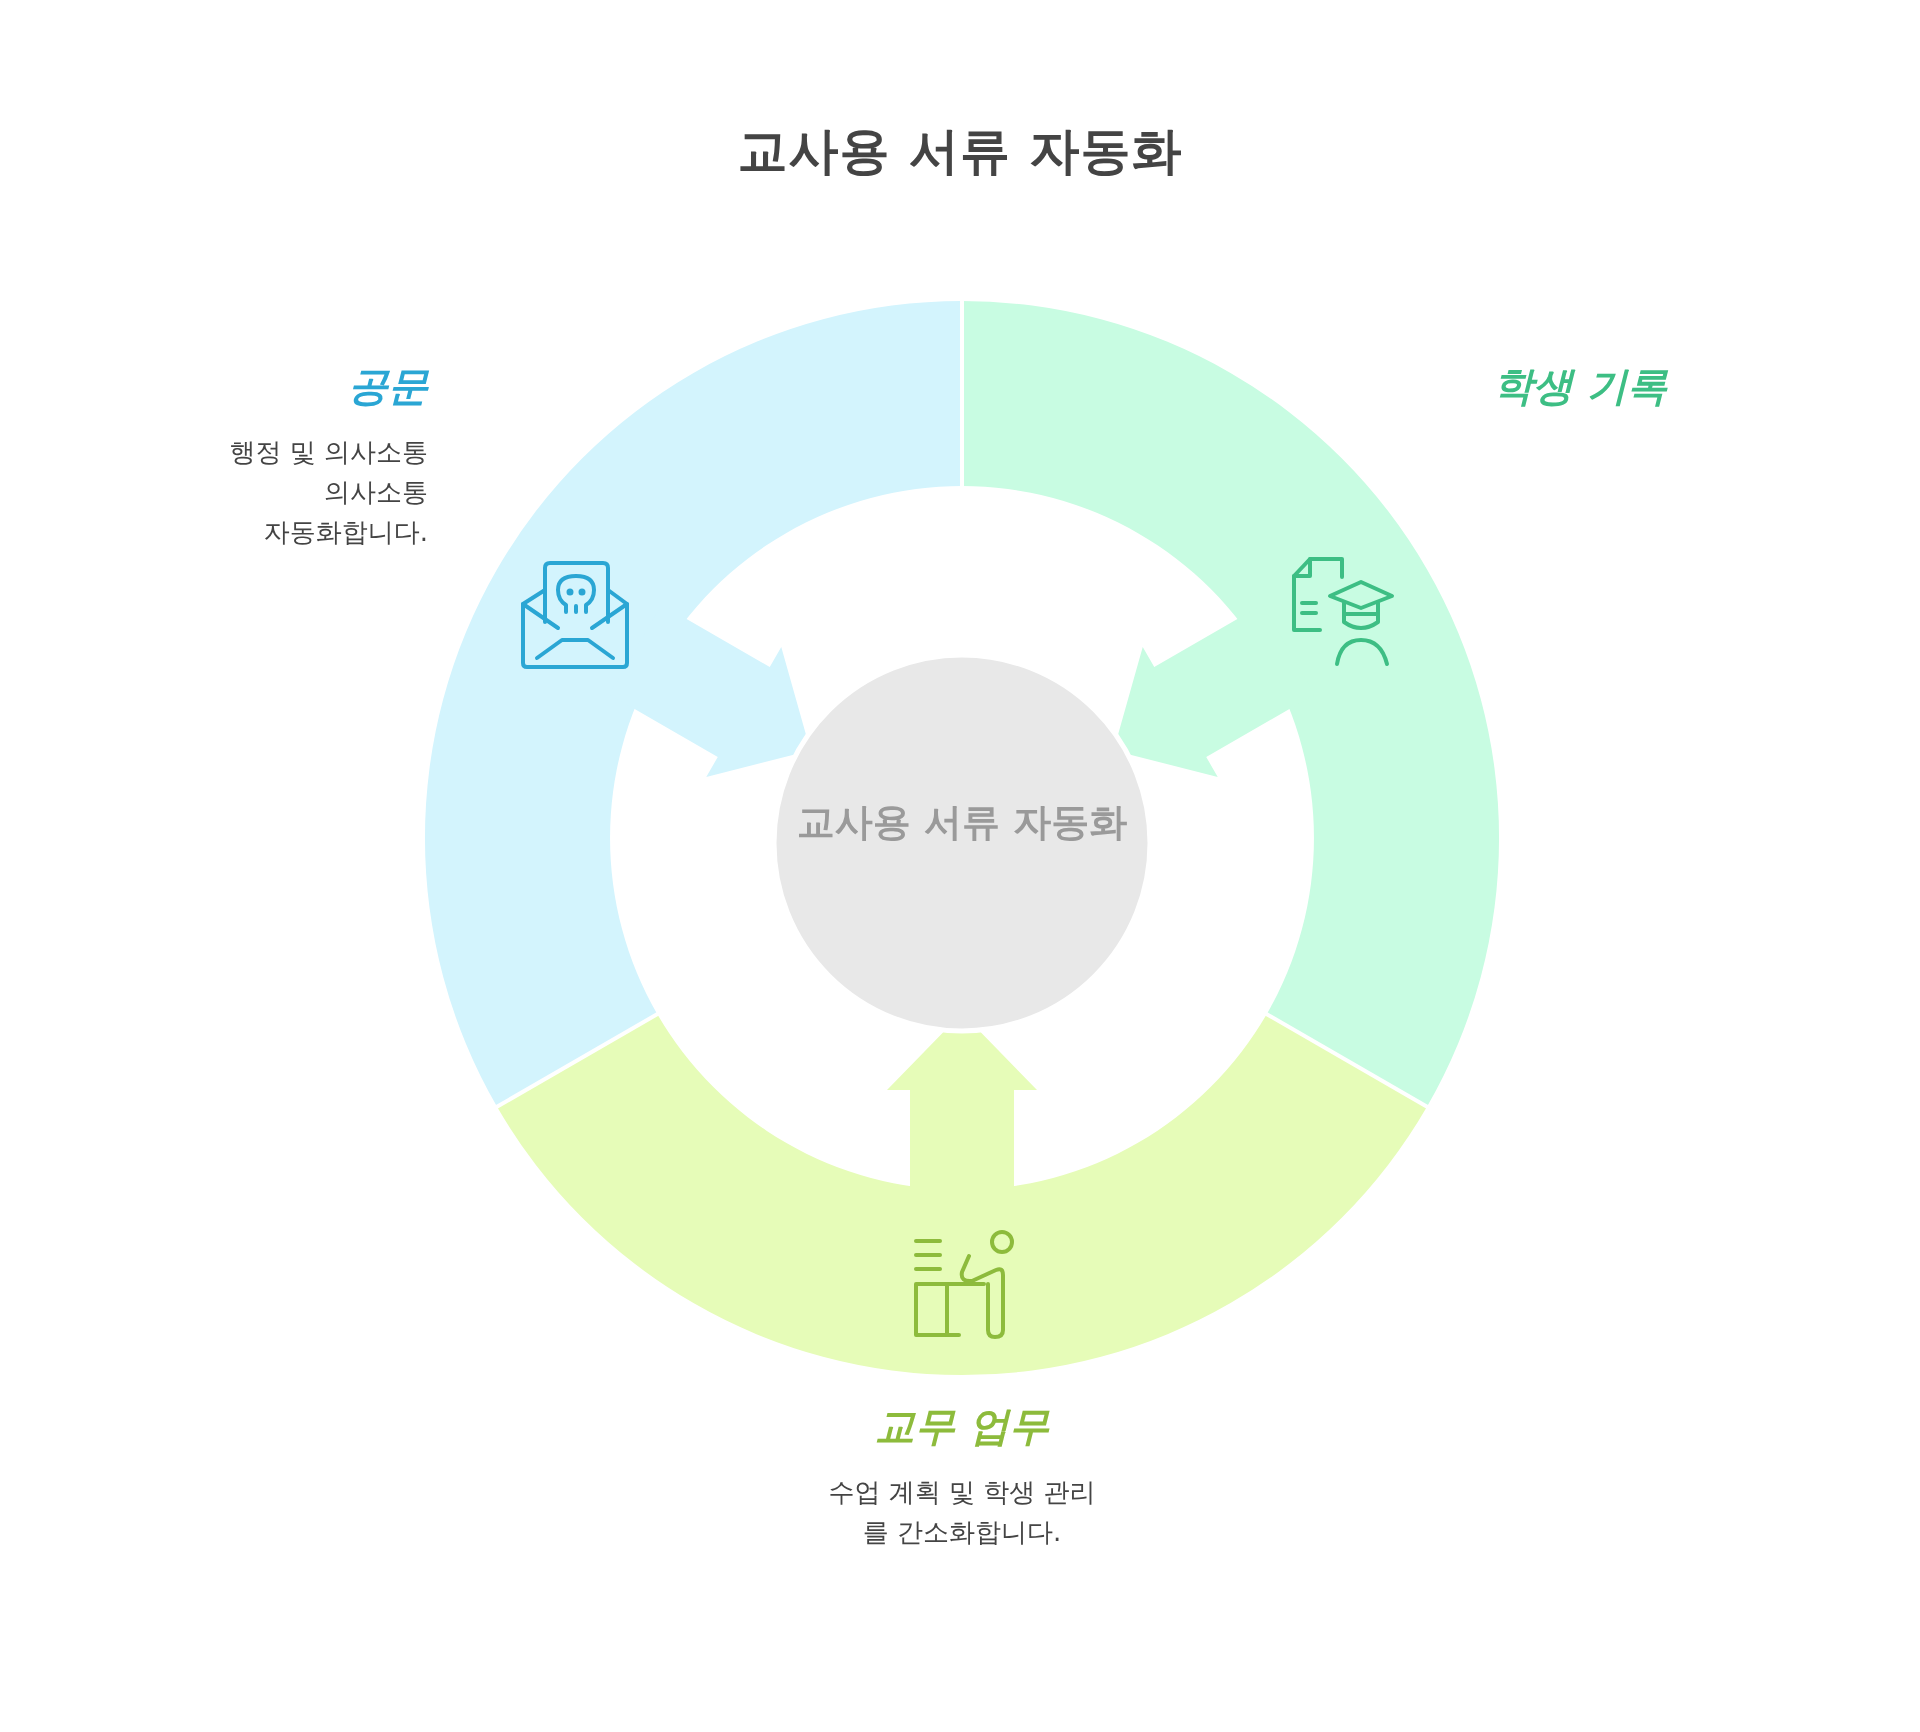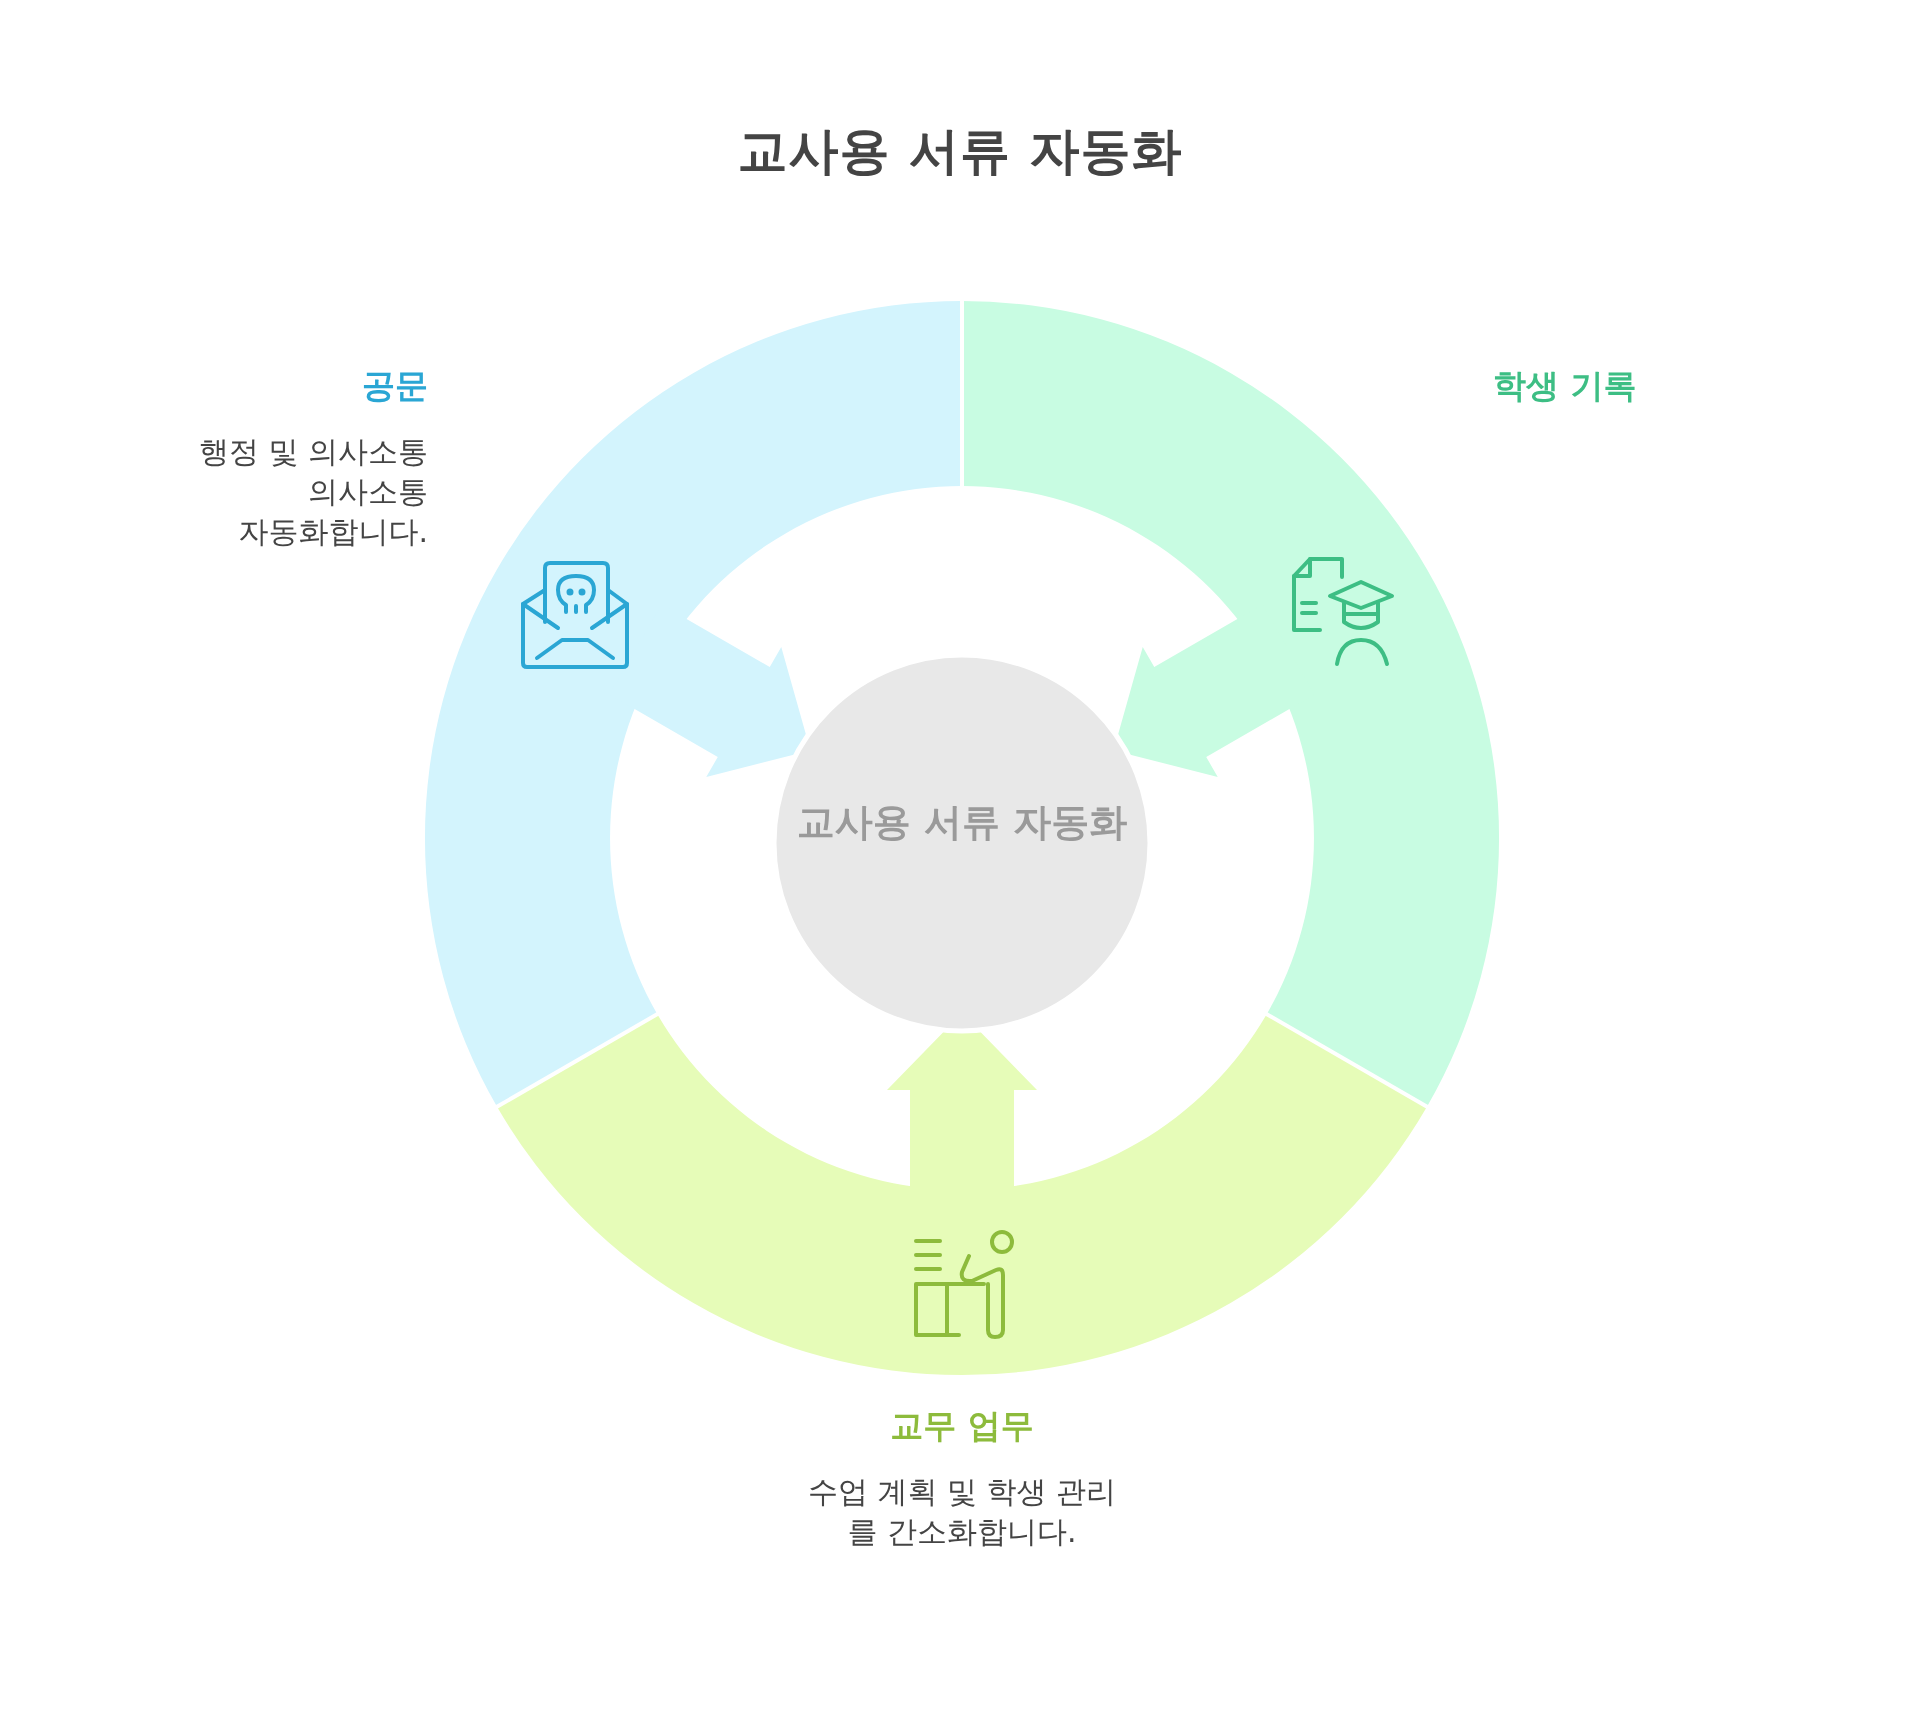--- a/index.html
+++ b/index.html
@@ -27,27 +27,28 @@
   }
   svg.diagram {
     position: absolute;
     left: 0;
     top: 0;
   }
   .label-block {
     position: absolute;
   }
   .label-heading {
-    font-size: 33px;
+    font-size: 40px;
     font-weight: bold;
     line-height: 48px;
     margin: 0 0 22px 0;
+    font-style: italic;
   }
   .label-desc {
-    font-size: 30px;
+    font-size: 26px;
     line-height: 40px;
     color: #444444;
   }
   .label-desc span {
     display: block;
     white-space: nowrap;
   }
   .block-left {
     right: 1492px;
     top: 362px;

